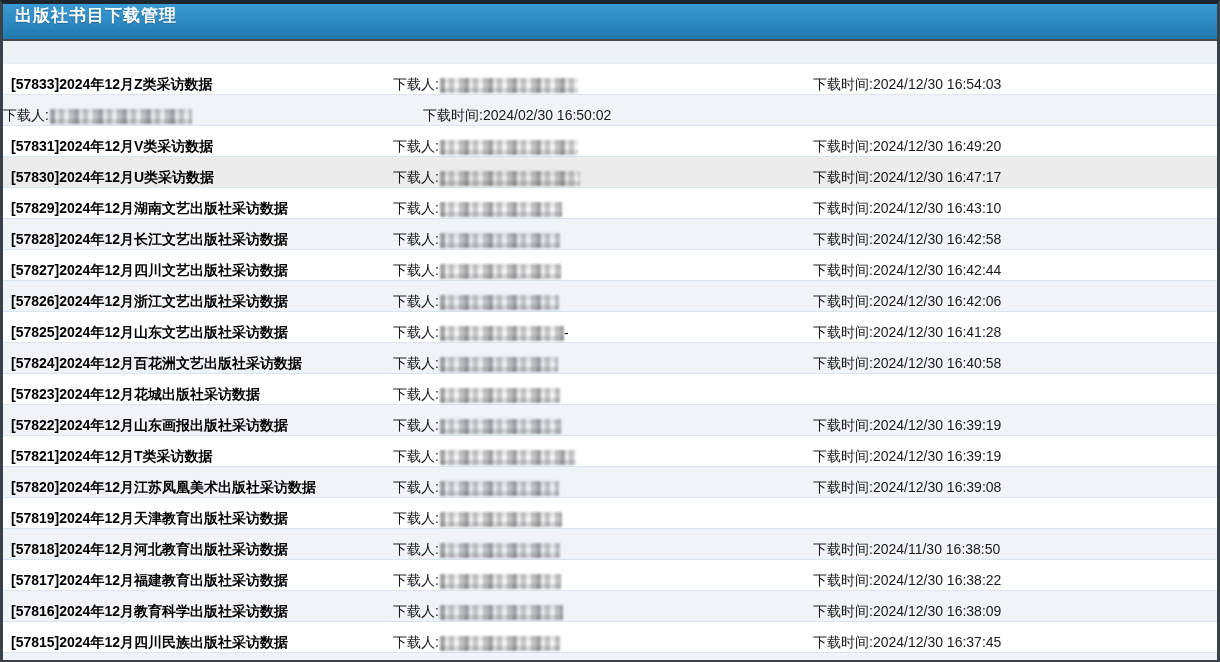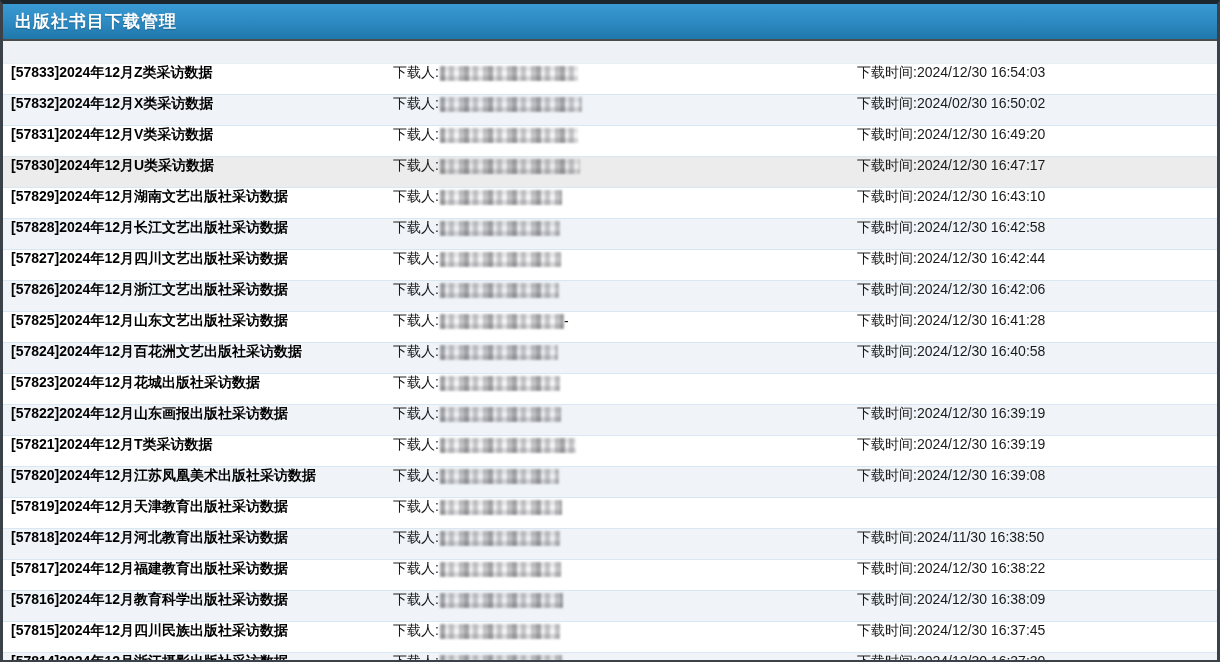--- a/index.html
+++ b/index.html
@@ -25,37 +25,37 @@
     border-left:3px solid var(--frame);
     border-right:3px solid var(--frame);
     border-bottom:2px solid var(--frame);
     background:var(--gap-bg);
     overflow:hidden;
   }
   .titlebar{
     height:35px;
     background:linear-gradient(to bottom,var(--header-top) 0%,#2f8cc4 45%,var(--header-bottom) 100%);
     border-bottom:2px solid #4c4c4c;
-    display:flex;align-items:center;
+    display:flex;align-items:flex-start;
     padding-left:12px;
   }
   .titlebar .title{
     color:#ffffff;
     font-family:"DejaVu Serif","Liberation Serif",serif;
     font-weight:bold;
     font-size:17px;
     letter-spacing:1px;
     text-shadow:0 1px 1px rgba(0,0,0,0.25);
   }
   .gap-strip{height:22px;background:var(--gap-bg);}
   .rows{background:#fff;}
   .row{
     height:30px;
     display:flex;
-    align-items:flex-start;
+    align-items:flex-end;
     border-top:1px solid var(--separator);
     font-size:14px;
     color:#1a1a1a;
     background:#fff;
     cursor:pointer;
   }
   .row:first-child{border-top:1px solid #e6eef6;}
   .row.alt{background:var(--row-alt);}
   .row.hover{background:var(--row-hover);}
   .col-title{
@@ -68,21 +68,20 @@
   }
   .col-downloader{
     flex:0 0 420px;
     white-space:nowrap;
     display:flex;
     align-items:center;
   }
   .col-time{
     flex:1;
     white-space:nowrap;
-    margin-left:44px;
   }
   .mosaic{
     display:inline-block;
     height:15px;
     margin-left:1px;
     vertical-align:middle;
     border-radius:1px;
     background:
       repeating-linear-gradient(90deg,
         rgba(90,90,95,.50) 0 5px,
@@ -109,21 +108,20 @@
       <div class="row">
     <div class="col-title">[57833]2024年12月Z类采访数据</div>
     <div class="col-downloader">
       <span>下载人:</span>
           <span class="mosaic" style="width: 138px;"></span>
           <span></span>
     </div>
     <div class="col-time">下载时间:2024/12/30 16:54:03</div>
   </div>
       <div class="row alt">
-    <div class="col-title">[57832]2024年12月X类采访数据</div>
     <div class="col-downloader">
       <span>下载人:</span>
           <span class="mosaic" style="width: 142px;"></span>
           <span></span>
     </div>
     <div class="col-time">下载时间:2024/02/30 16:50:02</div>
   </div>
       <div class="row">
     <div class="col-title">[57831]2024年12月V类采访数据</div>
     <div class="col-downloader">

